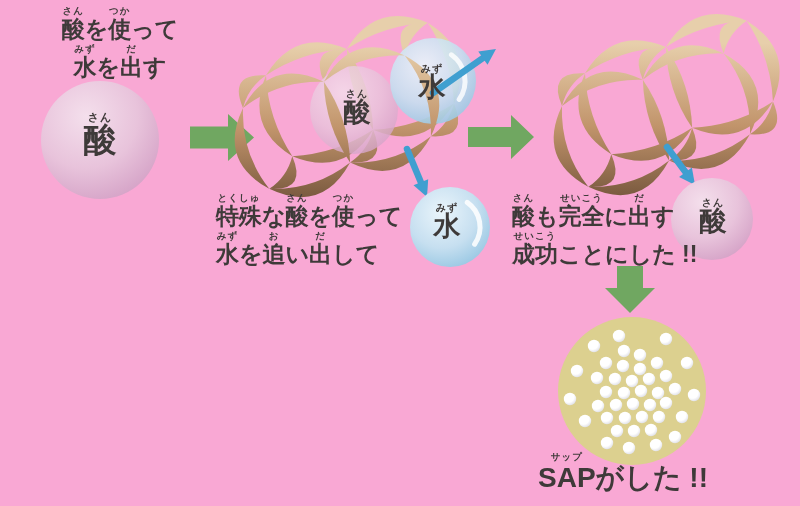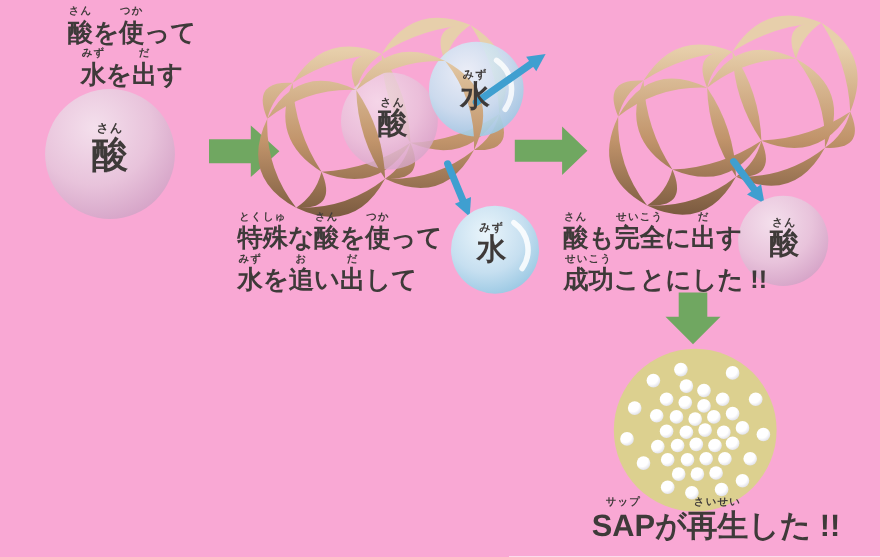--- a/index.html
+++ b/index.html
@@ -297,23 +297,20 @@
   </div>
 
   <div class="cap cap-lg" style="left:538px;top:452px;">
     <div class="cap-line"><span class="seg">
           <span class="fur">サップ</span>
           <span class="base">SAP</span>
         </span><span class="seg">
           <span class="fur">&nbsp;</span>
           <span class="base"> が</span>
         </span><span class="seg">
-          <span class="fur">さいせい</span>
-          <span class="base">再生</span>
-        </span><span class="seg">
           <span class="fur">&nbsp;</span>
           <span class="base">した !!</span>
         </span></div>
   </div>
 
   <div class="ball-label lbl-big" style="left:100px;top:134px;"><span class="seg">
         <span class="fur">さん</span>
         <span class="base">酸</span>
       </span></div>
   <div class="ball-label lbl-sm" style="left:357px;top:107px;"><span class="seg">

